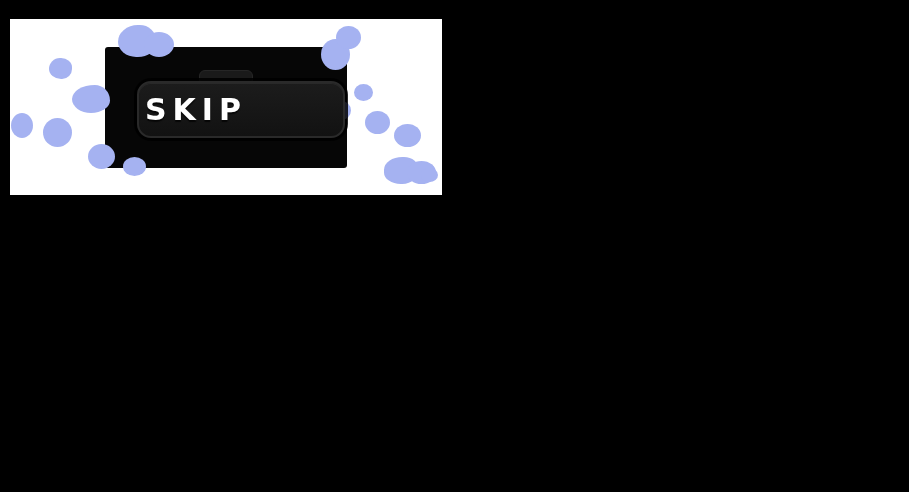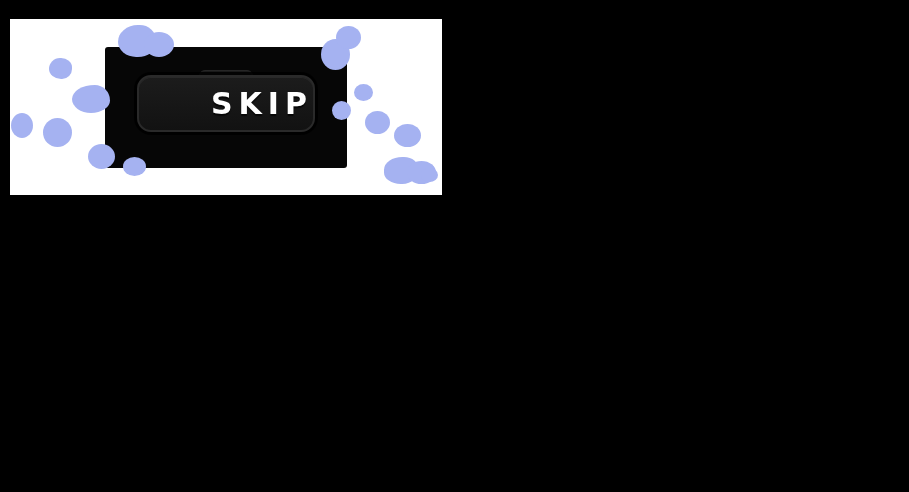--- a/index.html
+++ b/index.html
@@ -42,34 +42,34 @@
     position:absolute;
     left:94px;top:23px;
     width:54px;height:16px;
     background:var(--notch);
     border:1px solid #262626;
     border-radius:6px;
     z-index:1;
   }
   .skip-button{
     position:absolute;
-    left:32px;top:28px;
-    width:178px;height:57px;
+    left:32px;top:34px;
+    width:208px;height:57px;
     background:linear-gradient(180deg,#1c1c1c 0%,#121212 100%);
     border:2px solid var(--button-border);
     border-radius:14px;
     box-shadow:0 0 0 3px rgba(0,0,0,0.85), inset 0 1px 0 rgba(255,255,255,0.06);
     color:var(--button-text);
     font-family:"DejaVu Sans","Liberation Sans",sans-serif;
     font-weight:bold;
     font-size:30px;
     letter-spacing:6px;
     text-indent:6px;
     line-height:53px;
-    text-align:right;
+    text-align:left;
     text-shadow:0 2px 1px rgba(0,0,0,0.7);
     cursor:pointer;
     z-index:2;
   }
   .blobs{
     position:absolute;
     left:0;top:0;width:100%;height:100%;
     pointer-events:none;
   }
   .blob{

